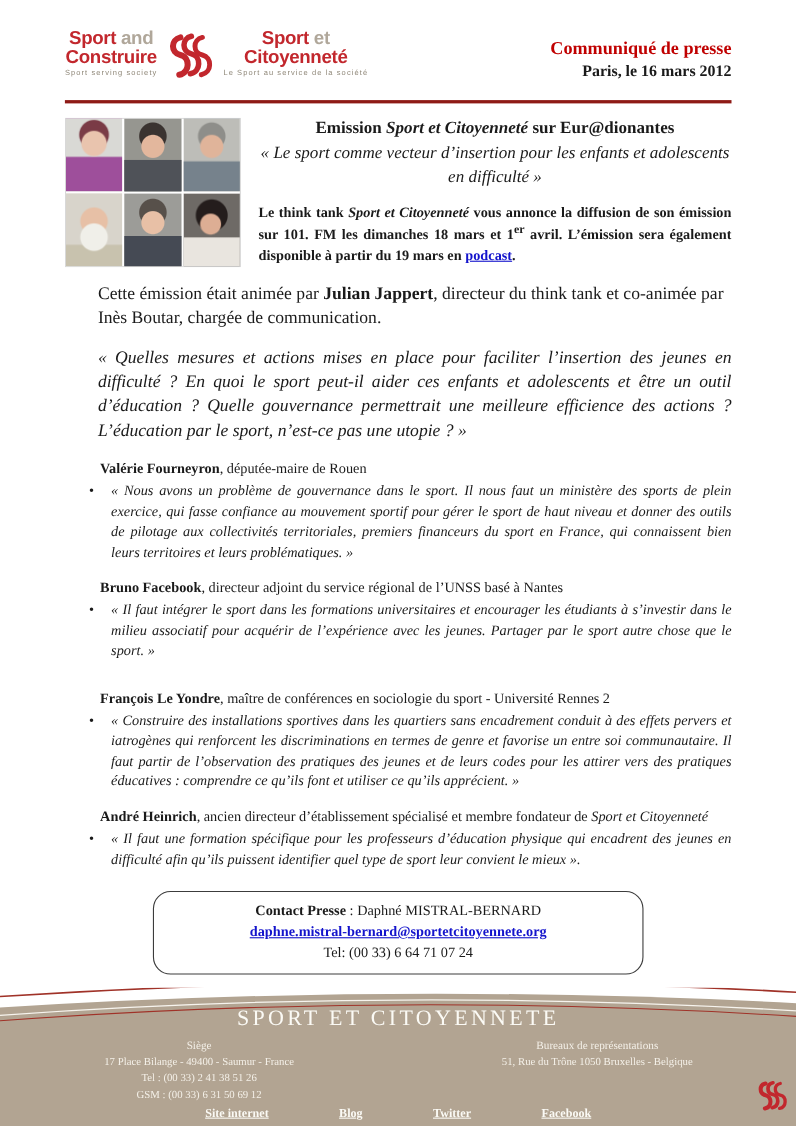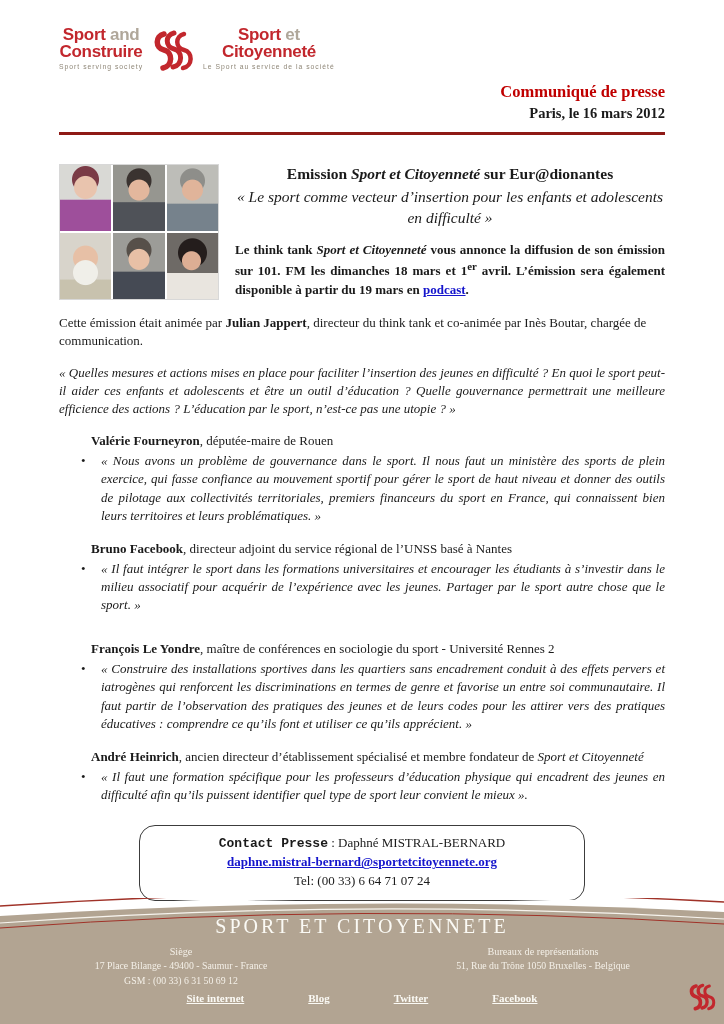--- a/index.html
+++ b/index.html
@@ -14,26 +14,26 @@
   
   .header { display:flex; justify-content:space-between; align-items:flex-start; }
   .logos { display:flex; align-items:flex-start; gap:10px; font-family:"Liberation Sans", sans-serif; }
   .logo-txt { text-align:center; }
   .logo-line { font-weight:bold; font-size:17px; line-height:1.0; letter-spacing:-0.3px; }
   .lg-red { color:#c2272d; }
   .lg-gray { color:#b0a79a; }
   .logo-tag { font-size:6.8px; color:#8f8778; letter-spacing:1px; margin-top:3px; }
   .sss-mark { margin-top:2px; }
   .hdr-right { text-align:right; padding-top:8px; }
-  .doc-type { color:#c00000; font-weight:bold; font-size:16.5px;margin-top:48px; }
+  .doc-type { color:#c00000; font-weight:bold; font-size:16.5px; }
   .dateline { font-weight:bold; font-size:14.5px; margin-top:3px; }
   .red-rule { height:3px; background:#8e1a16; margin-top:10px; }
 
   
-  .title-block { margin-top:29px; overflow:hidden; }
+  .title-block { margin-top:13px; overflow:hidden; }
   .collage {
     float:left; width:160px; margin-right:16px;
     display:grid; grid-template-columns:repeat(3,1fr); grid-template-rows:66px 66px; gap:2px;
     background:#fff; border:1px solid #d8d8d8;
   }
   .ph { width:100%; height:100%; }
   .ph1 { background:
       radial-gradient(circle at 50% 34%, #e9c4ae 0 11px, transparent 12px),
       linear-gradient(180deg, transparent 52%, #9e4f9b 53%),
       radial-gradient(circle at 50% 22%, #7a3b46 0 13px, transparent 14px),
@@ -63,37 +63,37 @@
       linear-gradient(180deg, transparent 60%, #e9e5df 61%),
       radial-gradient(circle at 50% 30%, #241d1c 0 14px, transparent 15px),
       #6e6a66; }
   .titles { text-align:center; }
   .main-title { font-size:15.5px; font-weight:bold; line-height:1.25; }
   .sub-title { font-size:15.5px; font-style:italic; line-height:1.3; margin-top:4px; font-weight:normal; }
   .announce { text-align:justify; font-weight:bold; font-size:13px; line-height:1.42; margin-top:13px; }
   a.blue-link { color:#1414cc; font-weight:bold; text-decoration:underline; }
 
   
-  p.body-p { font-size:13px; line-height:1.38; margin-top:14px; }
+  p.body-p { font-size:16px; line-height:1.38; margin-top:14px;margin-left:30px; }
   p.justify { text-align:justify; }
   .italic { font-style:italic; }
   .speaker-h { font-size:13px; margin-top:15px; }
   .speaker-h b { font-weight:bold;margin-left:32px; }
   ul.quote-list { list-style:none; margin-top:3px; }
   ul.quote-list li { position:relative; padding-left:28px; margin-left:14px; font-size:13px;
       font-style:italic; line-height:1.42; text-align:justify; }
   ul.quote-list li::before { content:"\2022"; position:absolute; left:8px; top:0; font-style:normal; }
   .gap-lg { margin-top:26px; }
 
   
   .contact-box {
     width:446px; margin:20px auto 0 auto; border:1.6px solid #3c3c3c; border-radius:16px;
     text-align:center; padding:8px 10px 9px 10px; font-size:13px; line-height:1.45;
   }
-  .contact-box b { font-weight:bold;font-family:Liberation Mono, monospace; }
+  .contact-box b { font-weight:bold; }
 
   
   .about { margin-top:26px; font-size:13px; font-style:italic; text-align:justify; line-height:1.45; }
   .about .lead { color:#c2272d; font-weight:bold; }
 
   
   .footer { position:absolute; left:0; right:0; bottom:0; height:126px; }
   .footer-bg { position:absolute; inset:0; width:100%; height:100%; }
   .footer-content { position:relative; z-index:2; color:#f7f4ec; text-align:center;
       font-family:"Liberation Serif", serif; }
@@ -204,20 +204,21 @@
       <path d="M0 18 Q 362 -5 724 14 L724 126 L0 126 Z" fill="#b2a492"></path>
       <path d="M0 25 Q 362 -1 724 21" fill="none" stroke="#f7f4ee" stroke-width="1.2"></path>
       <path d="M0 30 Q 362 3 724 26" fill="none" stroke="#a03228" stroke-width="1"></path>
     </svg>
     <div class="footer-content">
       <div class="footer-title">SPORT ET CITOYENNETE</div>
       <div class="footer-cols">
         <div class="fcol">
           <div class="fhead">Siège</div>
           <div>17 Place Bilange -  49400 - Saumur - France</div>
+          <div>Tel : (00 33)  2 41 38 51 26</div>
           <div>GSM : (00 33) 6 31 50 69 12</div>
         </div>
         <div class="fcol">
           <div class="fhead">Bureaux de représentations</div>
           <div>51, Rue du Trône  1050 Bruxelles - Belgique</div>
         </div>
       </div>
       <div class="footer-links">
         <a href="#">Site internet</a>
         <a href="#">Blog</a>

